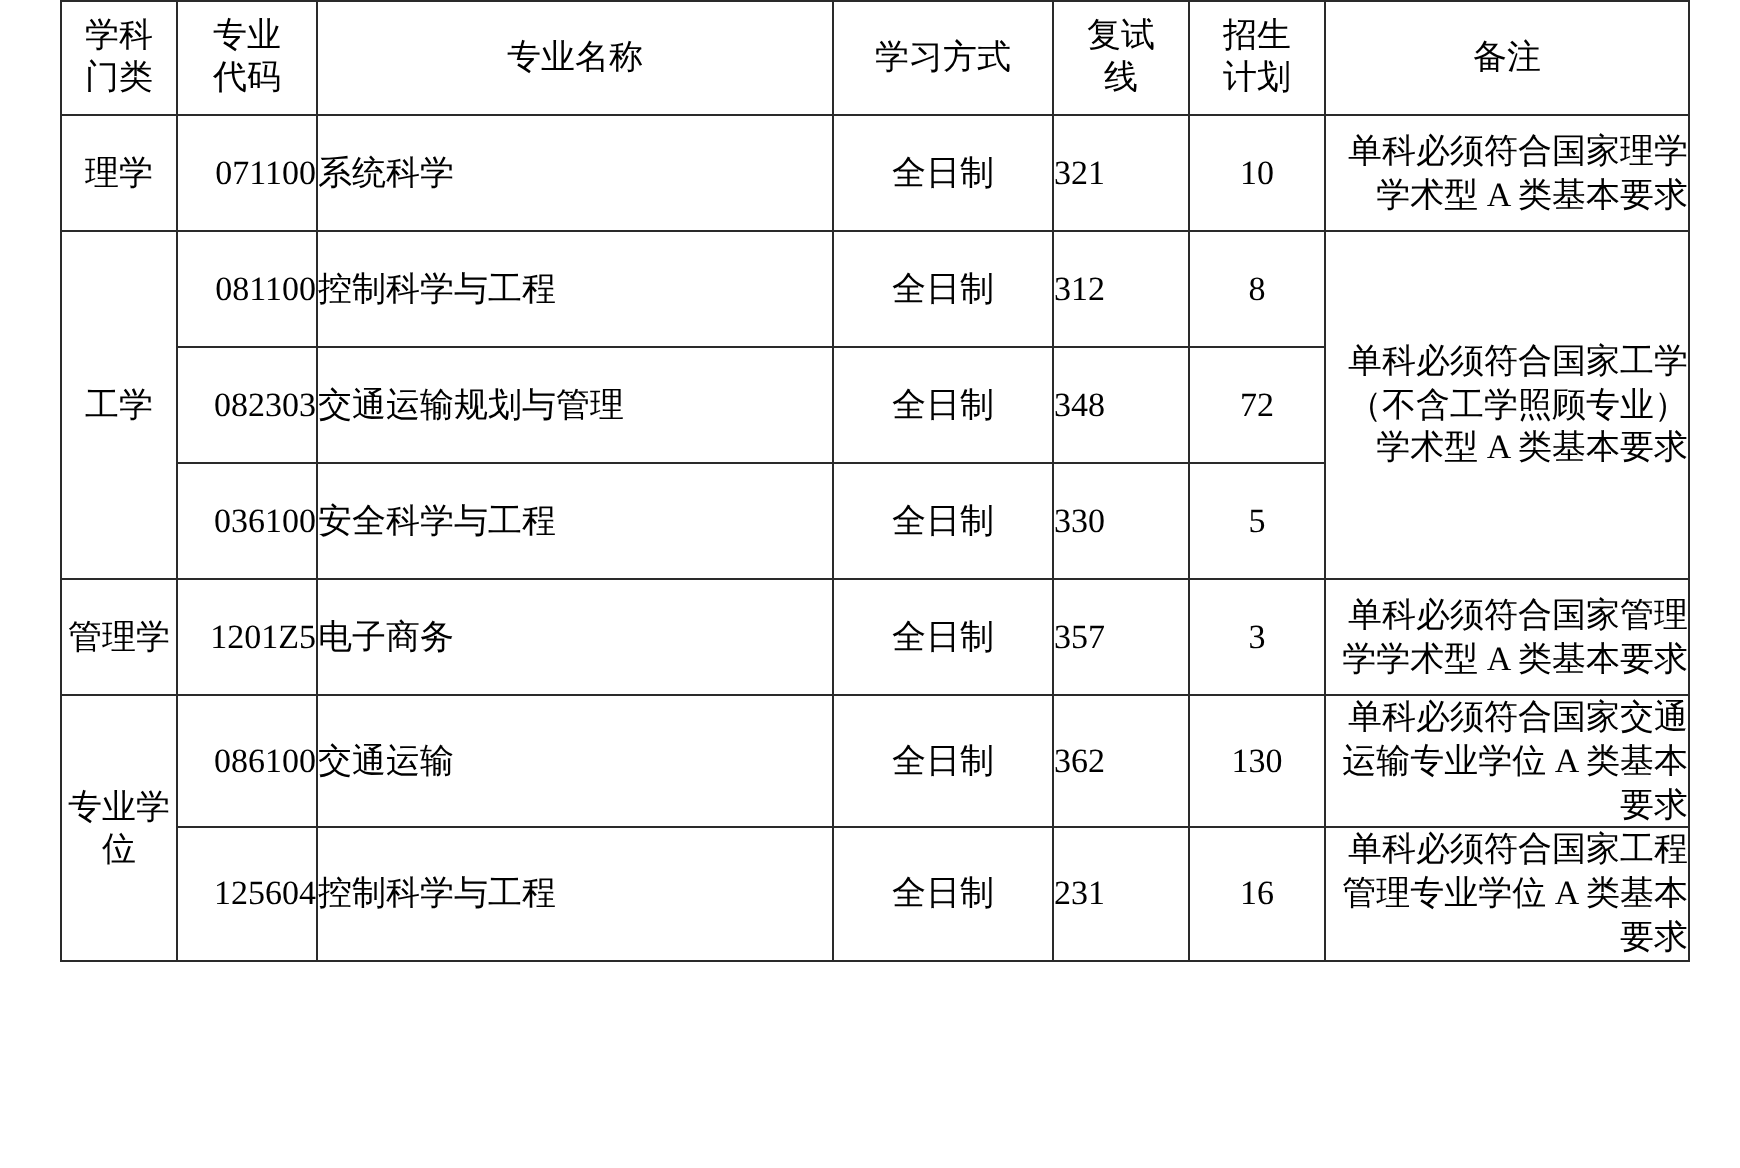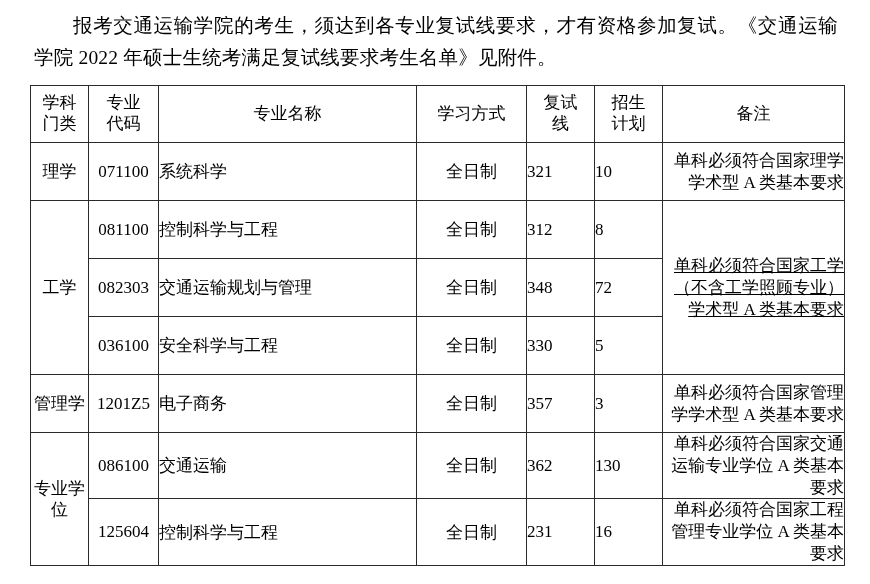--- a/index.html
+++ b/index.html
@@ -53,67 +53,66 @@
   }
   .rowh {
     height: 58px;
   }
   .cat {
     text-align: center;
     font-size: 17px;
     line-height: 1.25;
   }
   .code {
-    text-align: center;
+    text-align: right;
     font-size: 17px;
   }
   .name {
     text-align: left;
     padding-left: 14px;
     font-size: 17px;
     margin-left: 37px;
   }
   .mode {
     text-align: center;
     font-size: 17px;
   }
   .score {
     text-align: left;
     font-size: 17px;
   }
   .plan {
+    text-align: center;
     font-size: 17px;
   }
   .note {
     font-size: 16.5px;
     line-height: 1.28;
     padding: 4px 6px 4px 8px;
     text-align: right;
     vertical-align: top;
     overflow: hidden;
   }
   .note-mid {
     vertical-align: middle;
-    text-decoration: underline;
   }
   
   col.c1 { width: 58px; }
   col.c2 { width: 70px; }
   col.c3 { width: 258px; }
   col.c4 { width: 110px; }
   col.c5 { width: 68px; }
   col.c6 { width: 68px; }
   col.c7 { width: 182px; }
 </style>
 </head>
 <body>
 
 <div class="page">
 
-  <p class="intro">报考交通运输学院的考生，须达到各专业复试线要求，才有资格参加复试。《交通运输学院 2022 年硕士生统考满足复试线要求考生名单》见附件。</p>
 
   <table class="main">
     <colgroup>
       <col class="c1">
         <col class="c2">
         <col class="c3">
         <col class="c4">
         <col class="c5">
         <col class="c6">
         <col class="c7">

